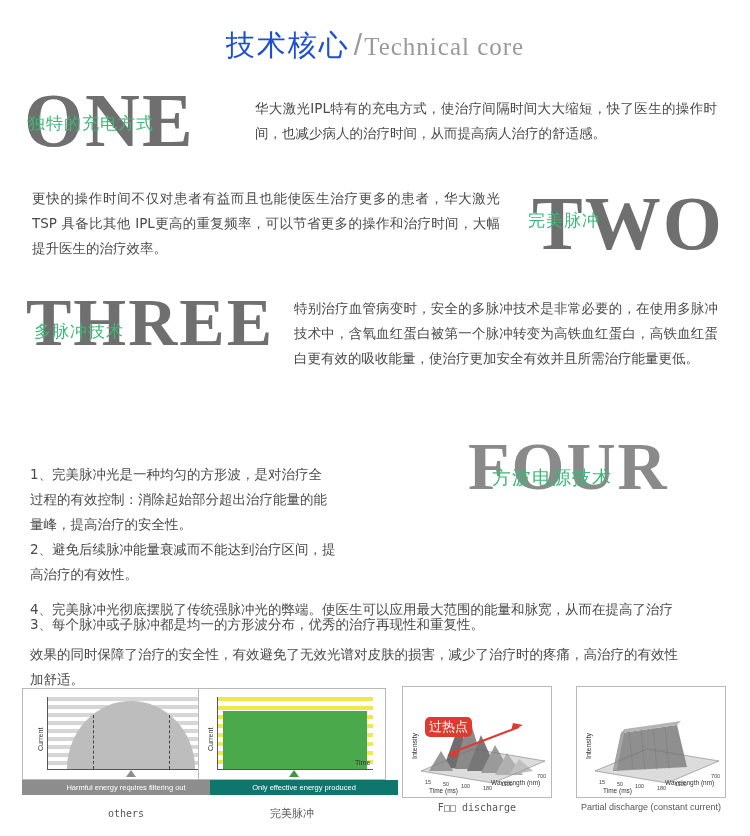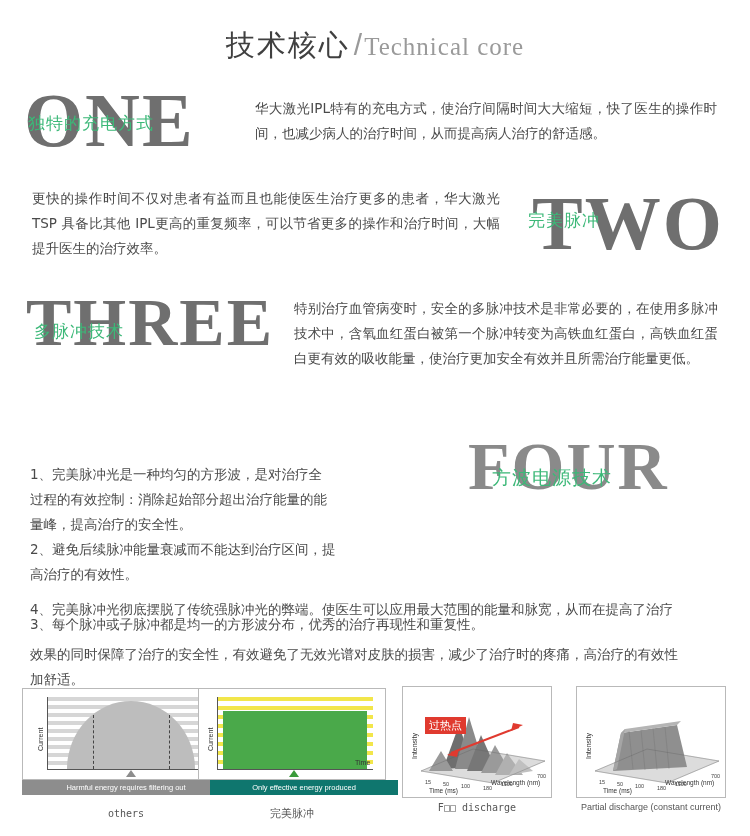--- a/index.html
+++ b/index.html
@@ -21,21 +21,21 @@
     position: absolute;
     top: 26px;
     left: 0;
     width: 750px;
     text-align: center;
     white-space: nowrap;
   }
   .header .cn {
     font-size: 29px;
     letter-spacing: 2px;
-    color: #404040;
+    color: #1d4ed8;
     font-family: "DejaVu Sans", sans-serif;
   }
   .header .slash {
     font-size: 30px;
     color: #9a9a9a;
     margin: 0 2px 0 4px;
   }
   .header .en {
     font-size: 25px;
     color: #9a9a9a;
@@ -167,24 +167,24 @@
     border-left: 5px solid transparent;
     border-right: 5px solid transparent;
   }
   .tri.grey { border-bottom: 7px solid #8d8d8d; }
   .tri.green { border-bottom: 7px solid #3a9b3a; }
 
   .hotspot {
     position: absolute;
     background: #e03a2f;
     color: #fff;
-    font-size: 11px;
+    font-size: 13px;
     padding: 1px 4px;
     font-family: "DejaVu Sans", sans-serif;
-    border-radius: 0;
+    border-radius: 5px;
     white-space: nowrap;
   }
 
   .tick {
     position: absolute;
     font-size: 5.5px;
     color: #444;
     font-family: "Liberation Sans", sans-serif;
     white-space: nowrap;
   }

